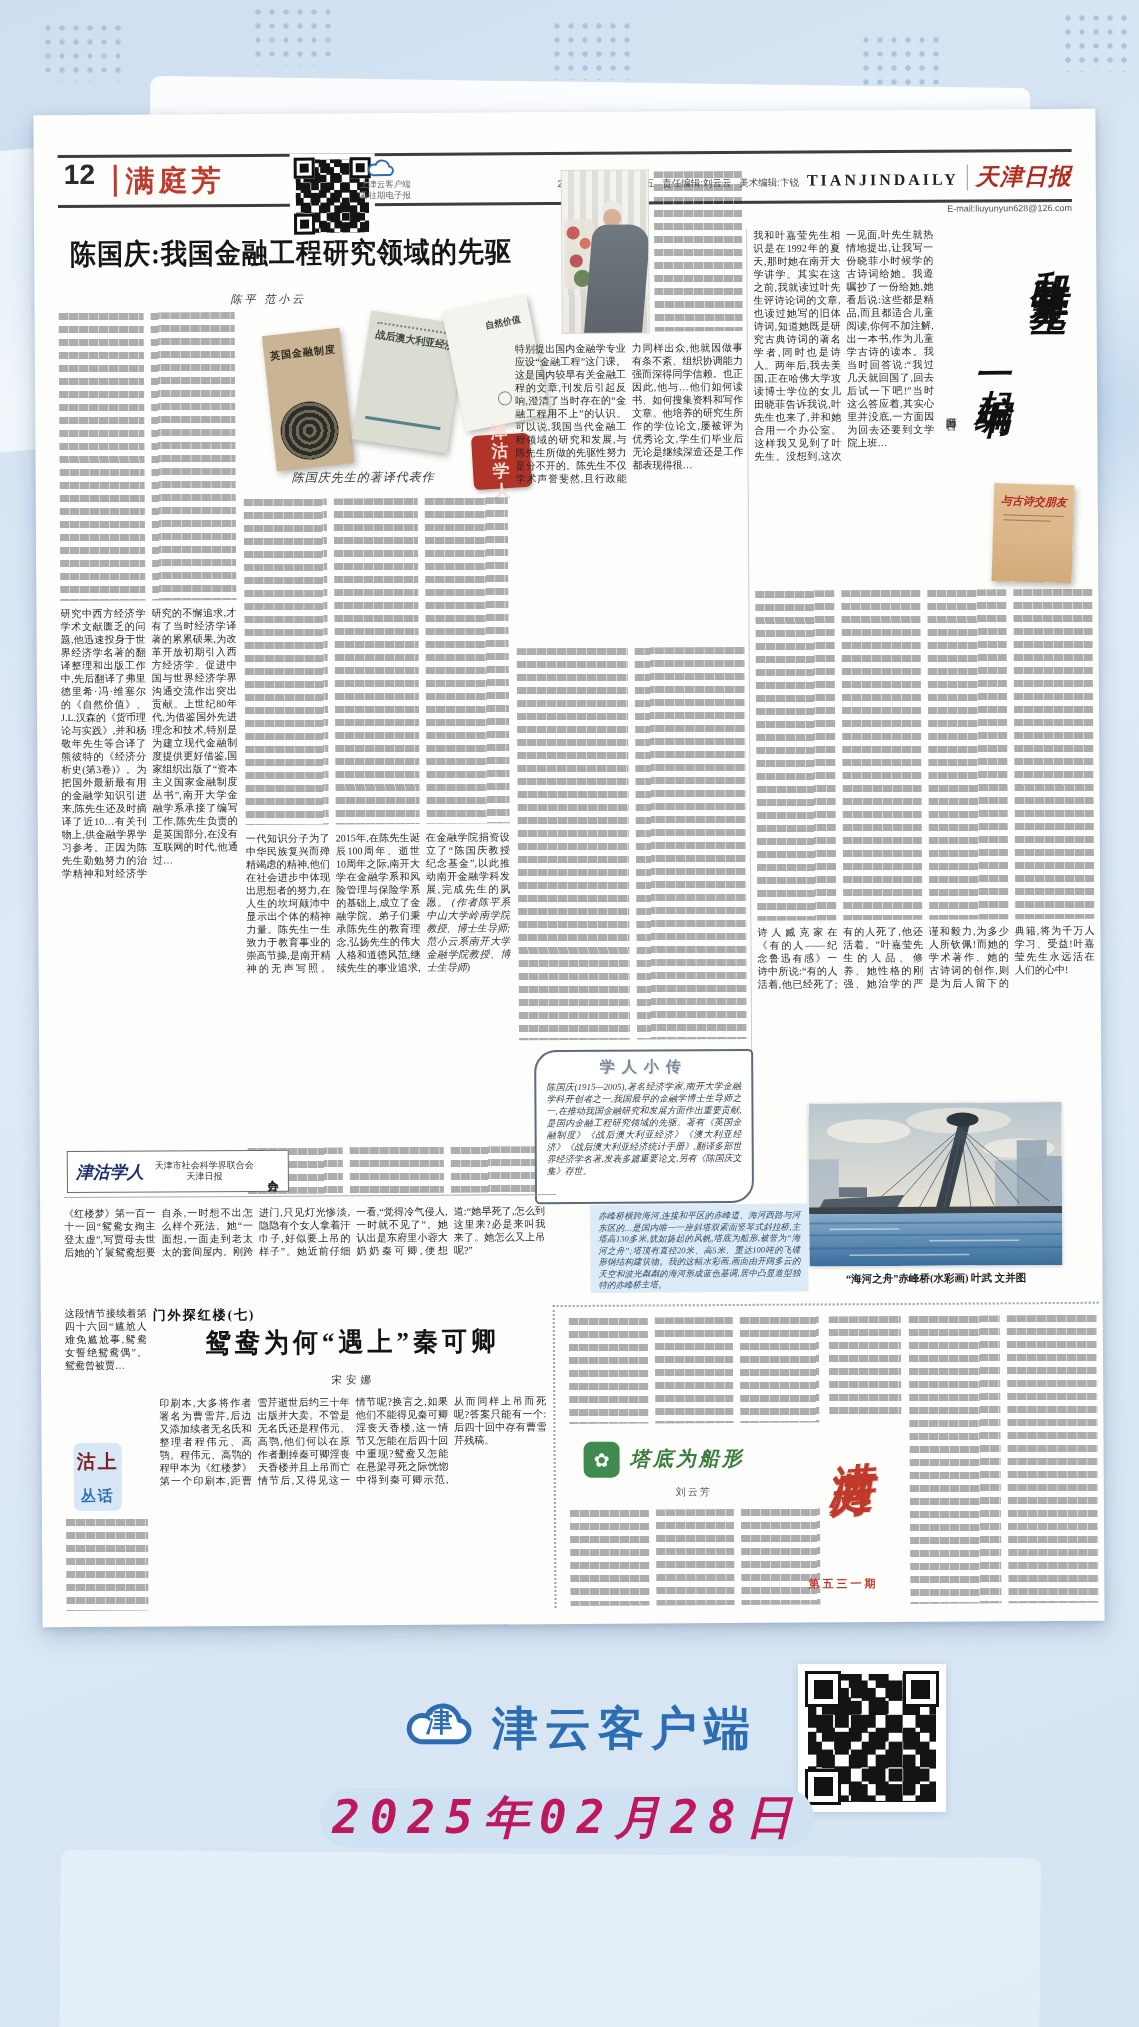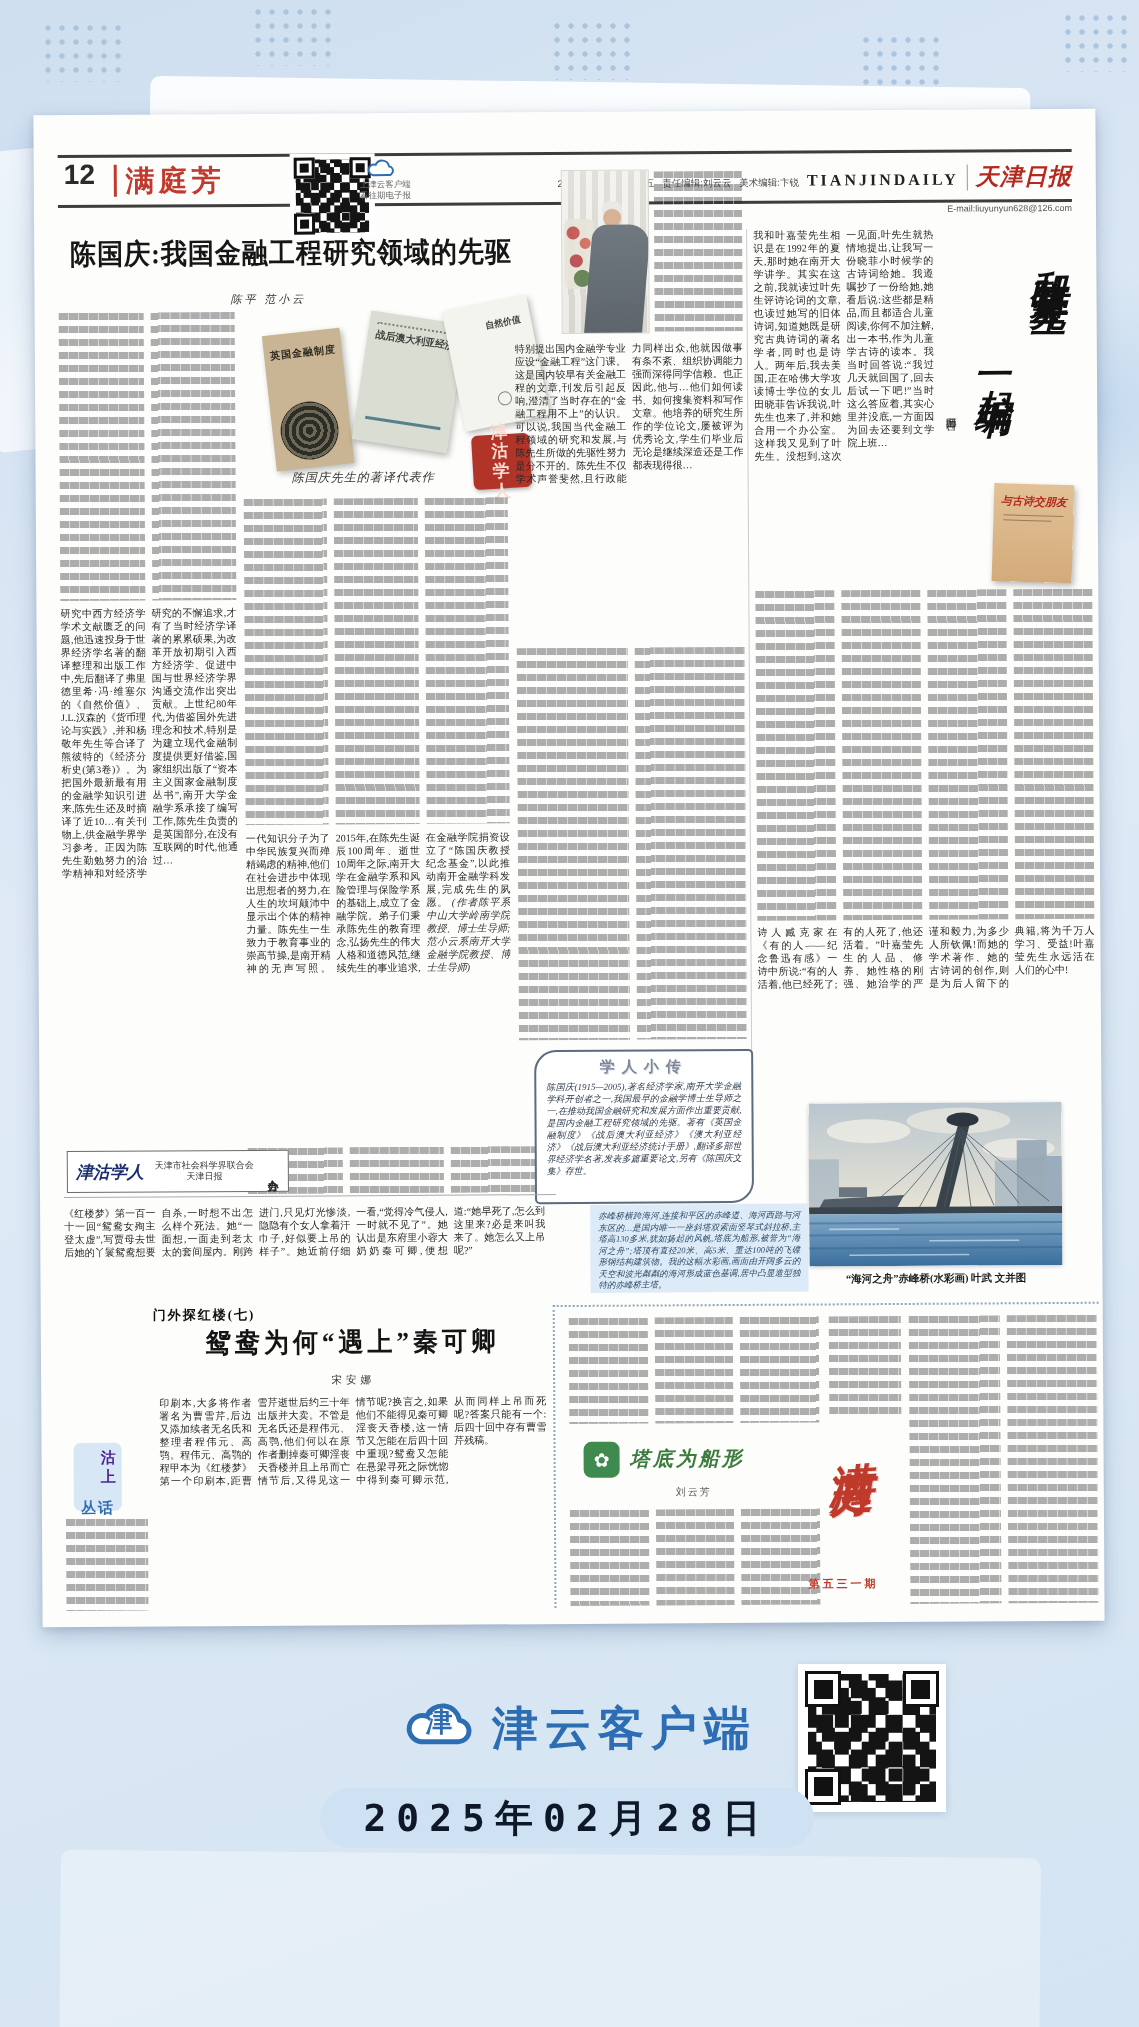--- a/index.html
+++ b/index.html
@@ -231,26 +231,27 @@
     <rect x="0" y="111" width="253" height="52" fill="url(#wg)"></rect>
     <path d="M0,120 h253 M0,132 h253 M0,145 h253" stroke="#2d5f8e" stroke-width="2" opacity=".45"></path>
     <path d="M20,126 h70 M120,138 h90 M40,152 h120" stroke="#cfe3f0" stroke-width="1.6" opacity=".7"></path>
   </svg>
   <div class="abs serifB" style="left:769px;top:1162px;width:253px;font-size:10.5px;color:#1d1d1d;text-align:center;">“海河之舟”赤峰桥(水彩画)  叶武 文并图</div>
 
   <div class="abs kai" style="left:550px;top:1093px;width:218px;height:88px;background:#dcebf7;padding:6px 8px;box-sizing:border-box;font-size:8.5px;line-height:11.5px;color:#2c4a66;text-align:justify;overflow:hidden;font-family:'Liberation Serif',serif;">赤峰桥横跨海河,连接和平区的赤峰道、海河西路与河东区的…是国内唯一一座斜塔双索面竖琴式斜拉桥,主塔高130多米,犹如扬起的风帆,塔底为船形,被誉为“海河之舟”;塔顶有直径20米、高5米、重达100吨的飞碟形钢结构建筑物。我的这幅水彩画,画面由开阔多云的天空和波光粼粼的海河形成蓝色基调,居中凸显造型独特的赤峰桥主塔。</div>
 
   <div class="abs" style="left:24px;top:1082px;width:492px;height:1px;background:#aaa;"></div>
   <div class="bt c5 abs" style="left:24px;top:1092px;width:481px;height:92px;">《红楼梦》第一百一十一回“鸳鸯女殉主登太虚”,写贾母去世后她的丫鬟鸳鸯想要自杀,一时想不出怎么样个死法。她“一面想,一面走到老太太的套间屋内。刚跨进门,只见灯光惨淡,隐隐有个女人拿着汗巾子,好似要上吊的样子”。她近前仔细一看,“觉得冷气侵人,一时就不见了”。她认出是东府里小蓉大奶奶秦可卿,便想道:“她早死了,怎么到这里来?必是来叫我来了。她怎么又上吊呢?”</div>
+  <div class="bt abs" style="left:24px;top:1192px;width:82px;height:128px;">这段情节接续着第四十六回“尴尬人难免尴尬事,鸳鸯女誓绝鸳鸯偶”。鸳鸯曾被贾…</div>
   <div class="abs serifB" style="left:112px;top:1192px;font-size:13px;color:#111;letter-spacing:2px;">门外探红楼(七)</div>
   <div class="abs serifB" style="left:118px;top:1212px;width:388px;text-align:center;font-size:25px;letter-spacing:4px;color:#141414;transform:scaleY(1.06);">鸳鸯为何“遇上”秦可卿</div>
   <div class="abs" style="left:118px;top:1260px;width:388px;text-align:center;font-size:10.5px;color:#333;font-family:'Liberation Serif',serif;letter-spacing:4px;">宋安娜</div>
   <div class="bt c4 abs" style="left:118px;top:1282px;width:387px;height:212px;">印刷本,大多将作者署名为曹雪芹,后边又添加续者无名氏和整理者程伟元、高鹗。程伟元、高鹗的程甲本为《红楼梦》第一个印刷本,距曹雪芹逝世后约三十年出版并大卖。不管是无名氏还是程伟元、高鹗,他们何以在原作者删掉秦可卿淫丧天香楼并且上吊而亡情节后,又得见这一情节呢?换言之,如果他们不能得见秦可卿淫丧天香楼,这一情节又怎能在后四十回中重现?鸳鸯又怎能在悬梁寻死之际恍惚中得到秦可卿示范,从而同样上吊而死呢?答案只能有一个:后四十回中存有曹雪芹残稿。</div>
   <div class="badge" style="left:32px;top:1328px;width:48px;height:68px;">
-    <div style="font-size:15px;color:#4c1d95;letter-spacing:2px;margin-left:23px;">沽上</div>
+    <div style="font-size:19px;color:#7f1d1d;letter-spacing:2px;">沽上</div>
     <div style="font-size:15px;color:#2c6db3;letter-spacing:2px;margin-top:12px;">丛话</div>
   </div>
   <div class="fillc" style="left:24px;top:1404px;width:82px;height:92px;">
       <div class="fill"></div>
     </div>
 
   <div class="dotline-h" style="left:512px;top:1193px;width:546px;"></div>
   <div class="dotline-v" style="left:512px;top:1193px;height:303px;"></div>
 
   <div class="fillc" style="left:528px;top:1206px;width:250px;height:106px;">
@@ -286,14 +287,14 @@
   <div class="abs" style="left:0;top:8px;width:82px;height:48px;display:flex;align-items:center;justify-content:center;font-size:27px;font-weight:bold;color:#2c6db3;">津</div>
 </div>
 <div class="abs" style="left:492px;top:1698px;font-size:46px;font-weight:bold;color:#2c6db3;letter-spacing:7px;">津云客户端</div>
 <div class="qr" style="left:798px;top:1664px;width:148px;height:148px;box-shadow:0 2px 8px rgba(60,90,130,.2);">
   <div class="mesh"></div>
     <div class="f f1"></div>
     <div class="f f2"></div>
     <div class="f f3"></div>
 </div>
 <div class="abs" style="left:320px;top:1788px;width:494px;height:60px;background:#cfe2f3;border-radius:30px;display:flex;align-items:center;justify-content:center;">
-  <span style="font-family:'DejaVu Sans Mono',monospace;font-size:38px;font-weight:bold;color:#0f172a;letter-spacing:10px;">2025年02月28日</span>
+  <span style="font-family:'DejaVu Sans Mono',monospace;font-size:46px;font-weight:bold;color:#be185d;letter-spacing:10px;font-style:italic;">2025年02月28日</span>
 </div>
 
 </body></html>

